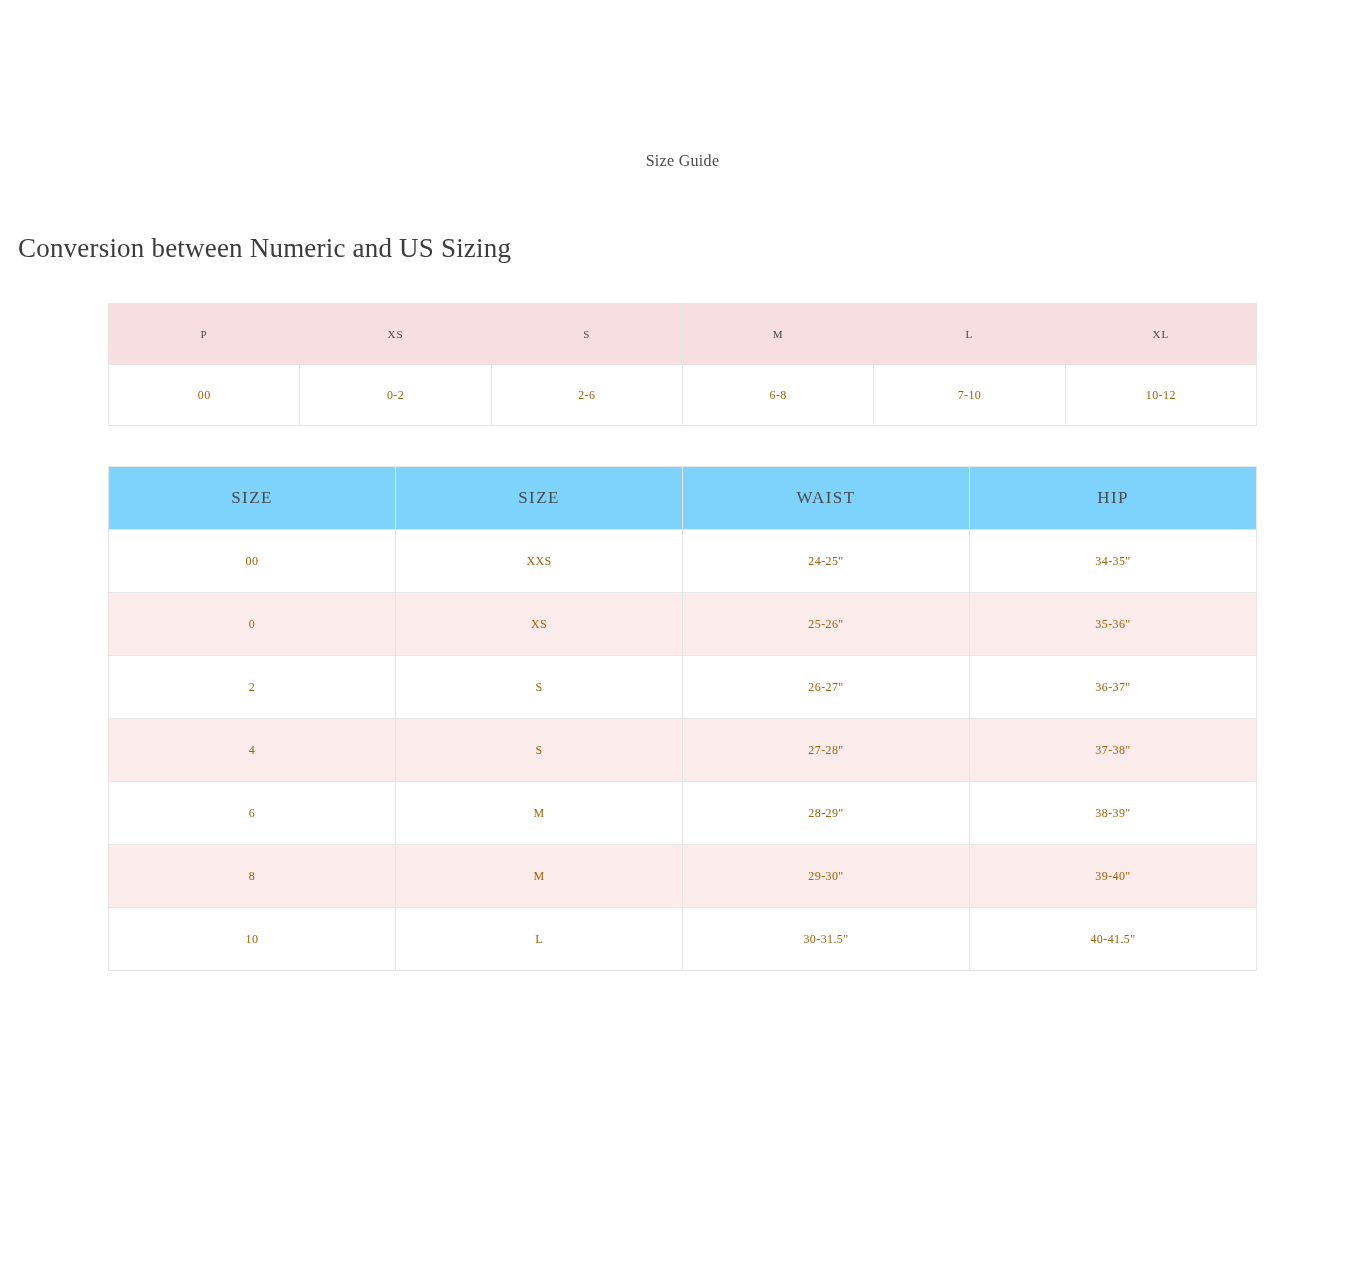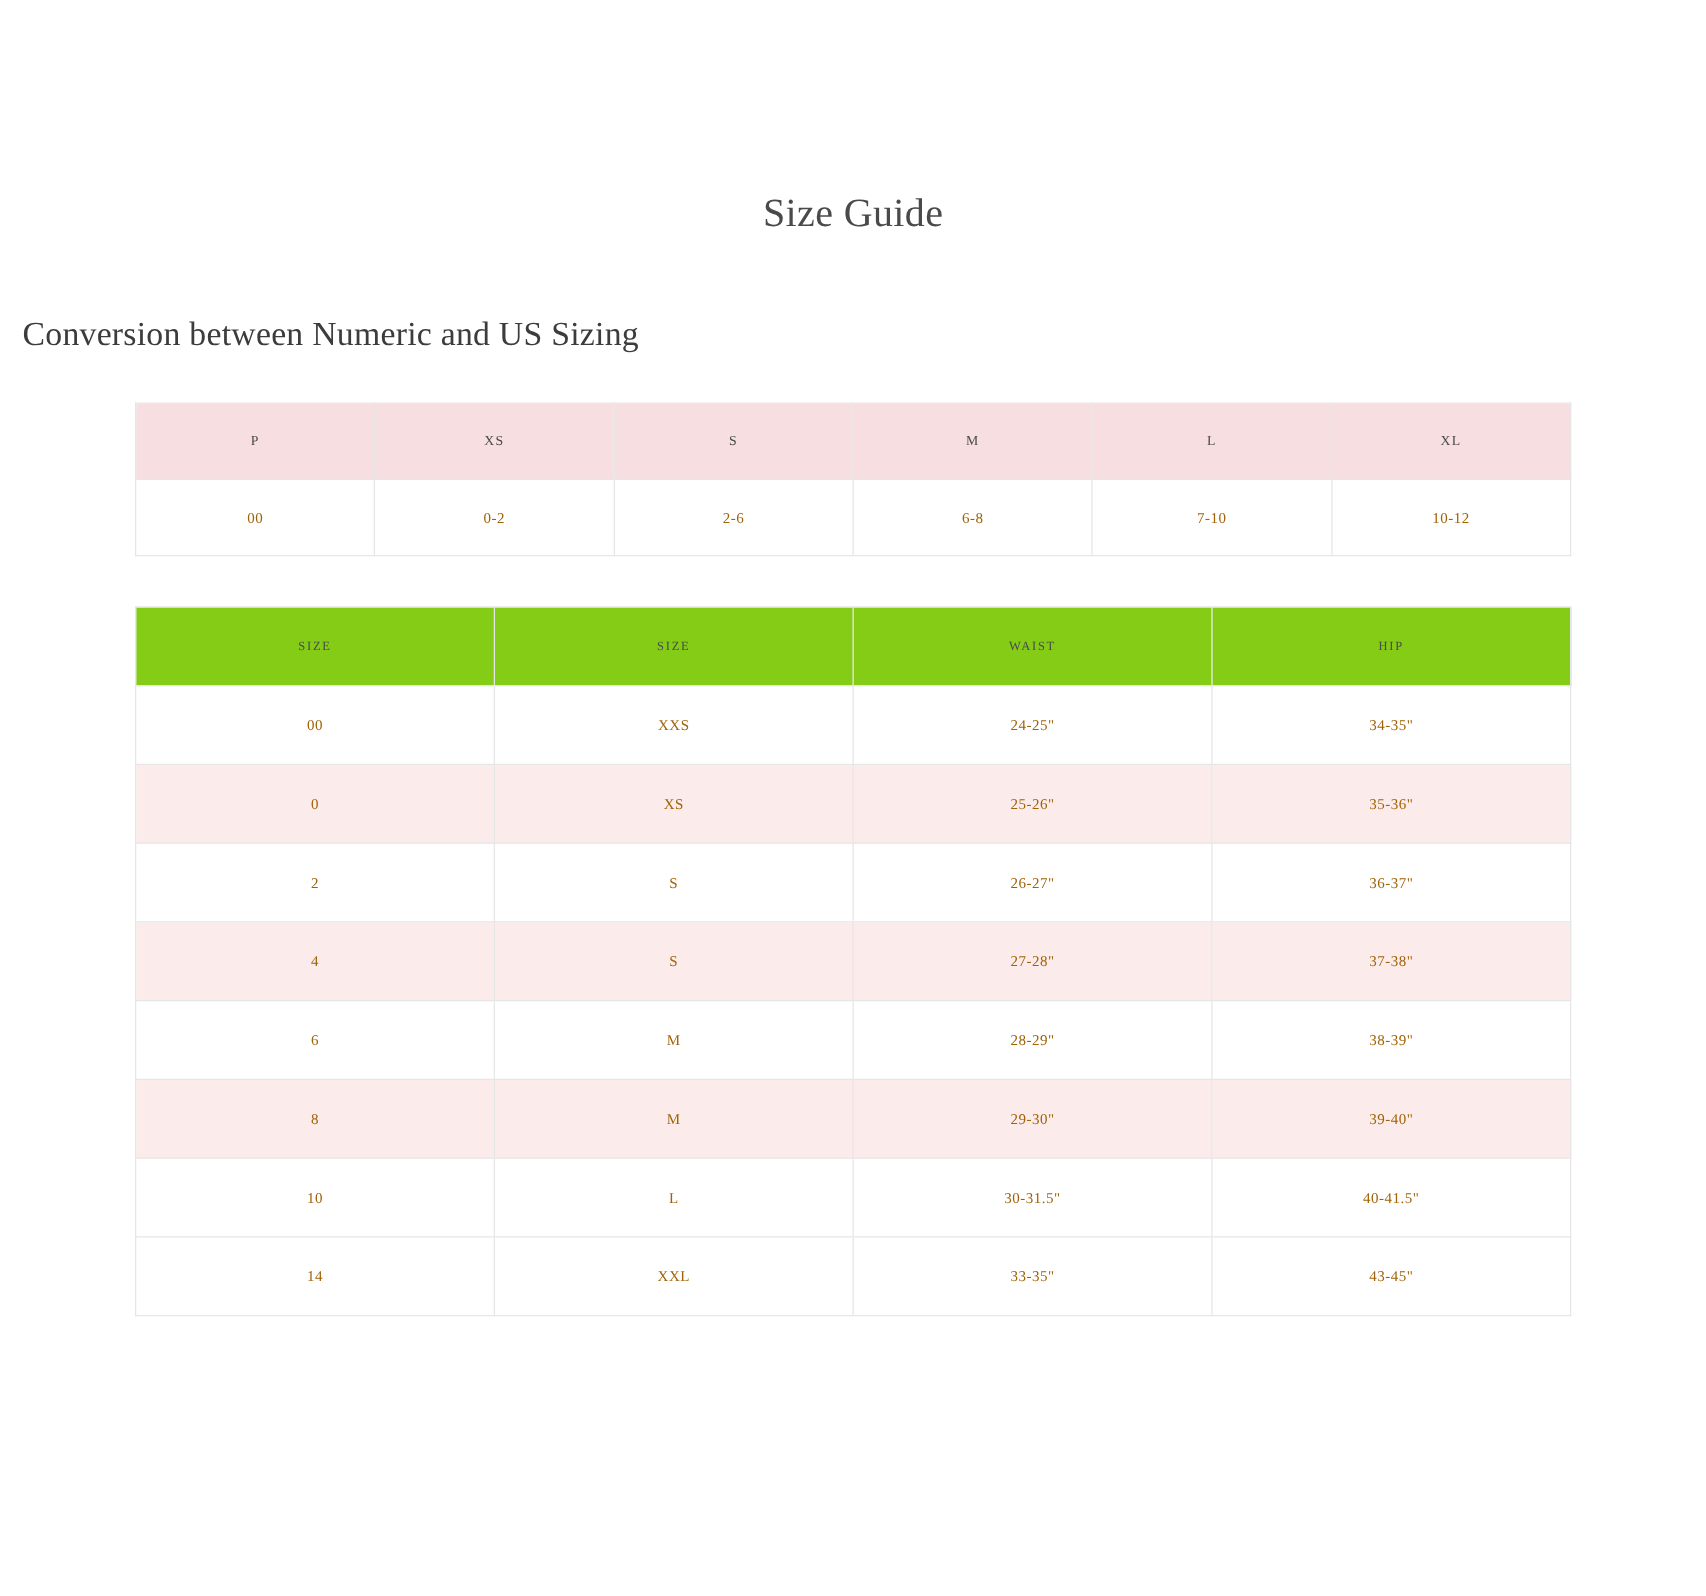--- a/index.html
+++ b/index.html
@@ -14,21 +14,21 @@
     color: #3a3a3a;
   }
   .page {
     width: 1365px;
     box-sizing: border-box;
     padding: 0;
   }
   .doc-title {
     text-align: center;
     font-family: "Liberation Serif", serif;
-    font-size: 32px;
+    font-size: 16px;
     font-weight: 400;
     color: #4a4a4a;
     letter-spacing: 0.3px;
     margin: 0;
     padding-top: 152px;
   }
   .section {
     margin: 0;
   }
   .section-title {
@@ -72,22 +72,22 @@
     color: #4a4a4a;
   }
   .t-conversion td {
     background: #ffffff;
     font-size: 12px;
     height: 58px;
     letter-spacing: 0.4px;
   }
   
   .t-bottoms th {
-    background: #84cc16;
-    font-size: 10px;
+    background: #7dd3fc;
+    font-size: 17px;
     letter-spacing: 1.4px;
     height: 60px;
     color: #4a4a4a;
   }
   .t-bottoms td {
     font-size: 12px;
     height: 60px;
     letter-spacing: 0.4px;
   }
   .t-bottoms tr.row-odd td { background: #ffffff; }
@@ -177,25 +177,19 @@
             <td>M</td>
             <td>29-30"</td>
             <td>39-40"</td>
           </tr>
           <tr class="row-odd">
             <td>10</td>
             <td>L</td>
             <td>30-31.5"</td>
             <td>40-41.5"</td>
           </tr>
-          <tr class="row-odd">
-            <td>14</td>
-            <td>XXL</td>
-            <td>33-35"</td>
-            <td>43-45"</td>
-          </tr>
         </tbody>
       </table>
     </div>
   </div>
 
   <div class="bottom-pad"></div>
 </div>
 
 </body></html>

